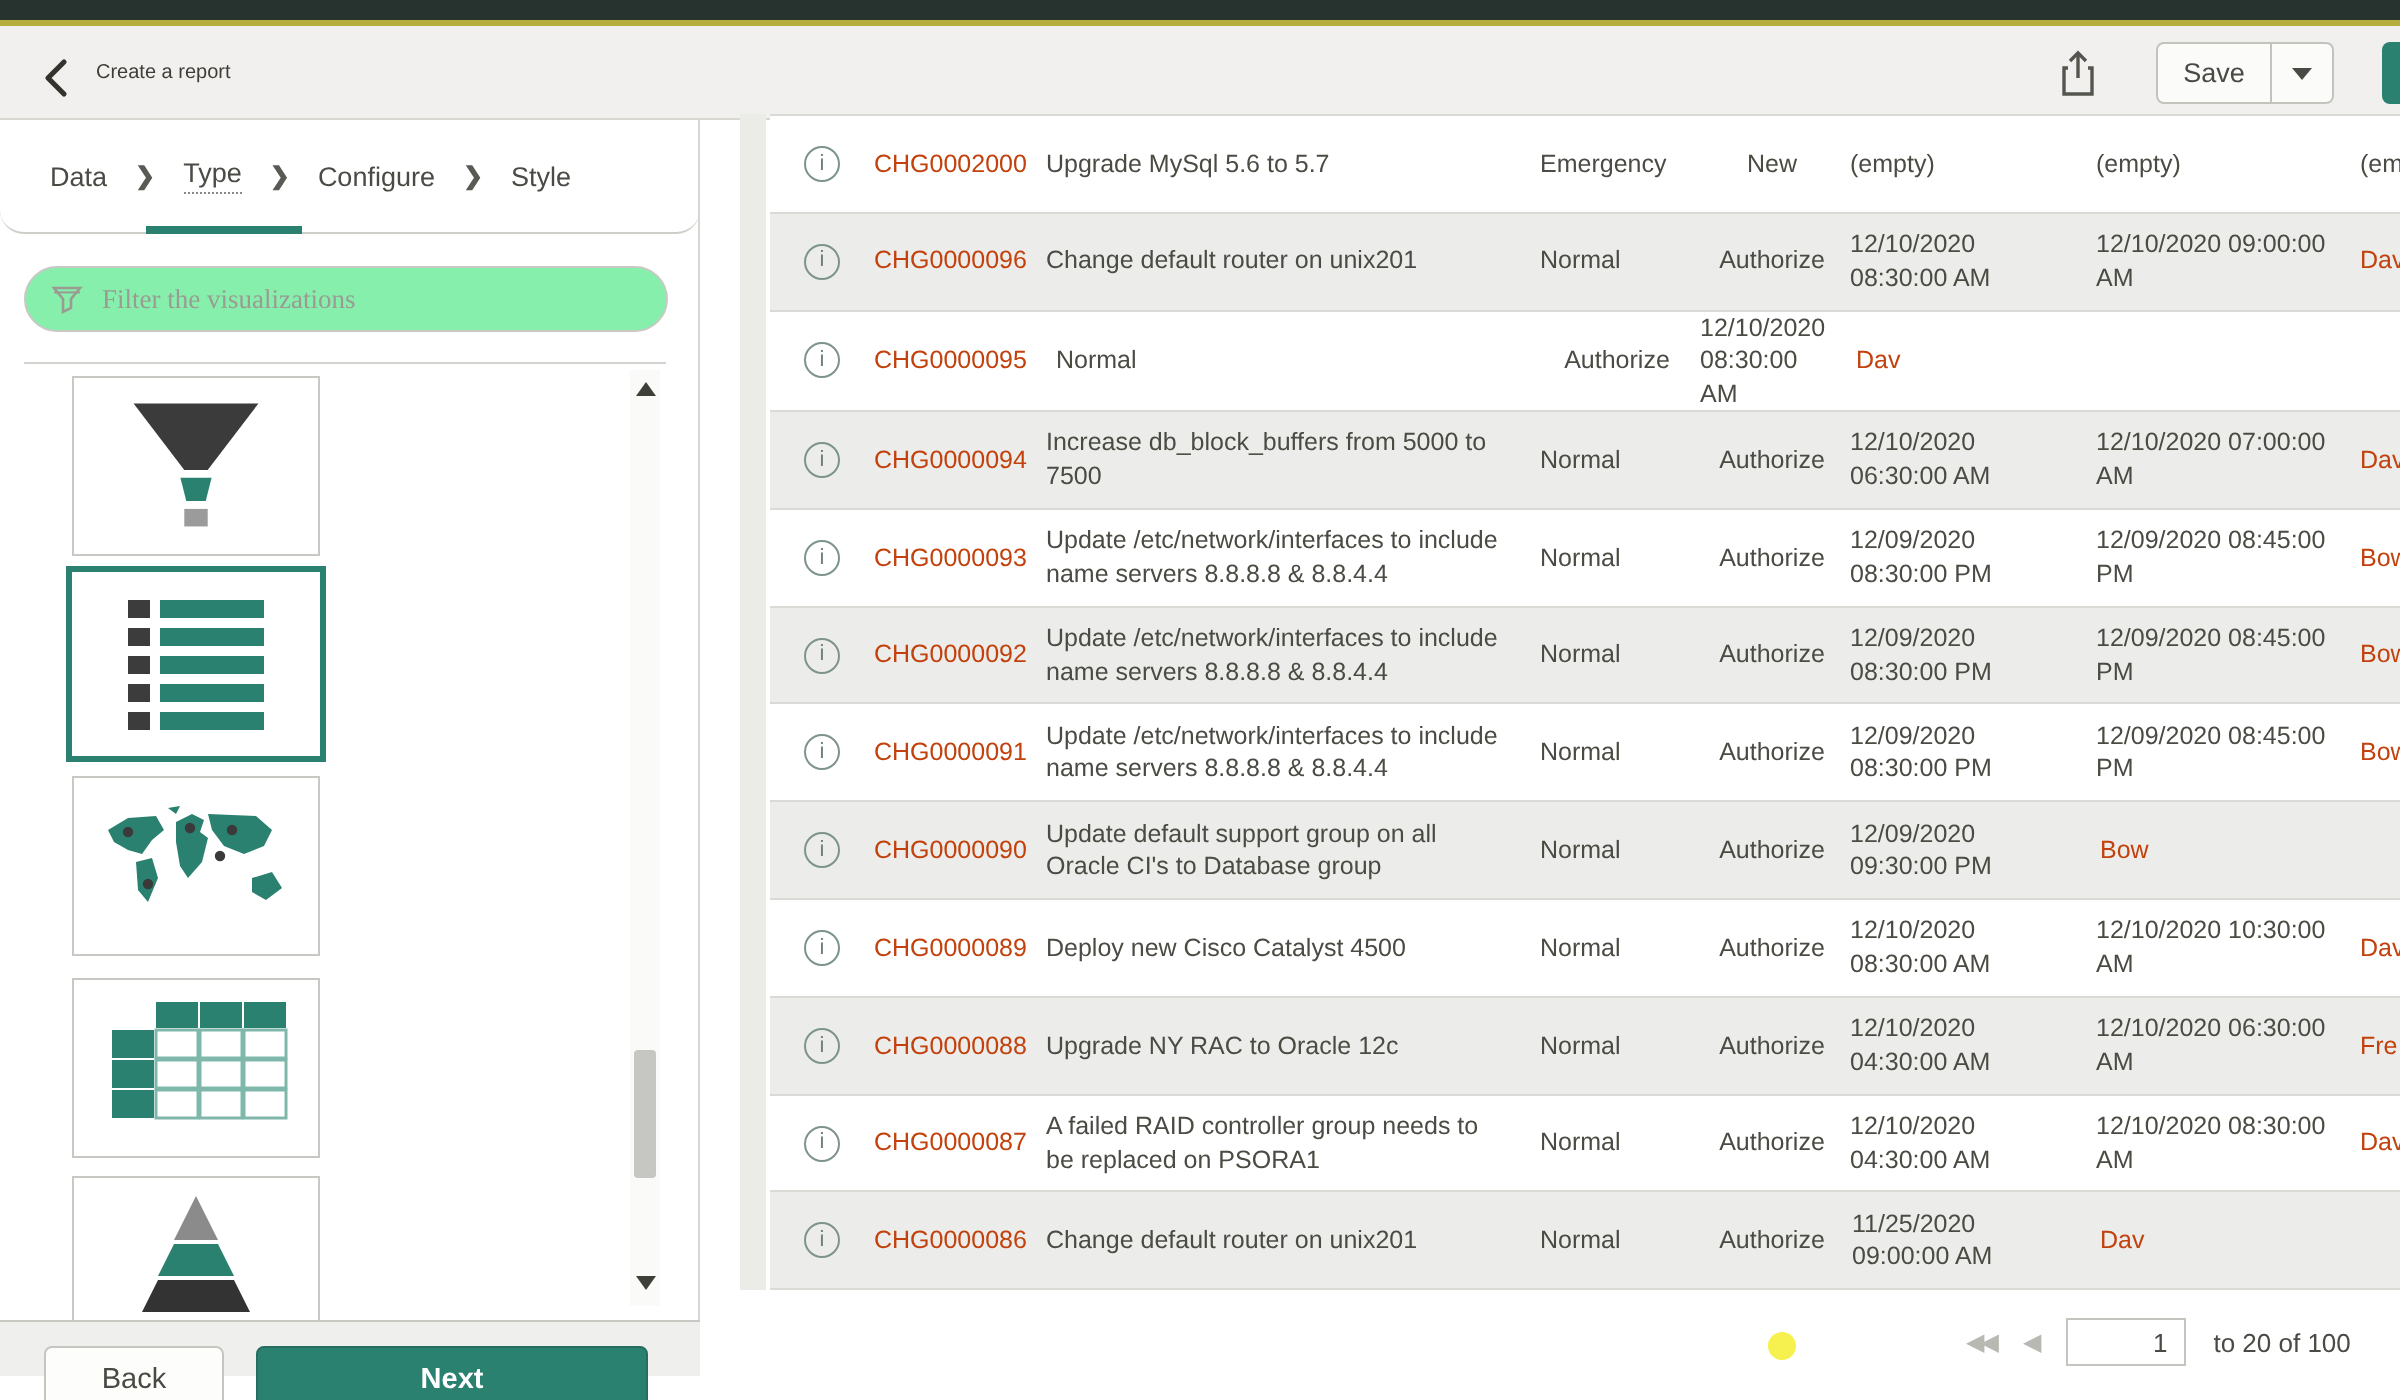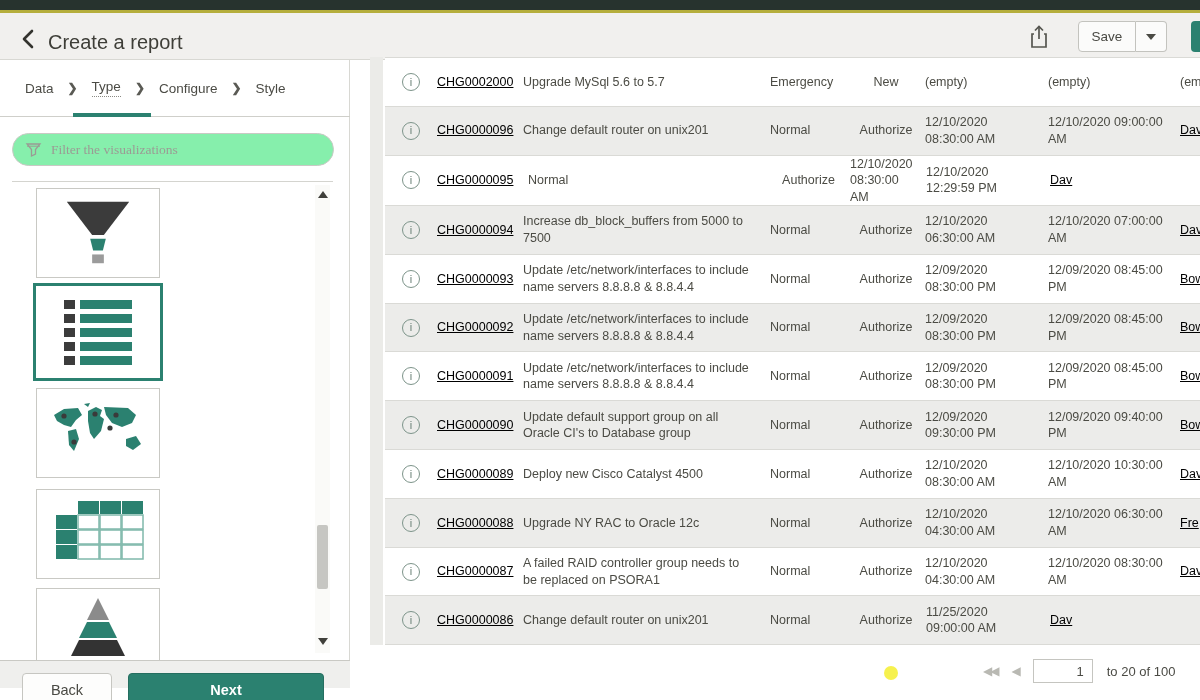--- a/index.html
+++ b/index.html
@@ -5,39 +5,39 @@
   * { margin:0; padding:0; box-sizing:border-box; }
   html,body { width:1200px; height:700px; overflow:hidden; background:#fff;
               font-family:"Liberation Sans", sans-serif; color:#4b4b44; }
 
   
   .topstrip { position:absolute; left:0; top:0; width:1200px; height:10px; background:#27332e; }
   .accentline { position:absolute; left:0; top:10px; width:1200px; height:3px; background:#b5ae3c; }
   .header { position:absolute; left:0; top:13px; width:1200px; height:47px;
             background:#f1f0ee; border-bottom:1px solid #d8d8d3; }
   .back-btn { position:absolute; left:16px; top:13px; width:26px; height:26px; cursor:pointer; }
-  .page-title { position:absolute; left:48px; top:18px; font-size:20px; color:#3e3e38; }
+  .page-title { position:absolute; left:48px; top:18px; font-size:10px; color:#3e3e38; }
   .share-btn { position:absolute; left:1026px; top:10px; width:28px; height:30px; cursor:pointer; }
   .save-split { position:absolute; left:1078px; top:8px; height:31px; display:flex;justify-content:flex-end; }
   .save-main { width:58px; height:31px; background:#fbfbfa; border:1px solid #c3c3be;
                border-radius:4px 0 0 4px; font-size:13.5px; color:#4a4a44;
                display:flex; align-items:center; justify-content:center; }
   .save-caret { width:31px; height:31px; background:#fbfbfa; border:1px solid #c3c3be; border-left:none;
                 border-radius:0 4px 4px 0; display:flex; align-items:center; justify-content:center; }
   .caret-down { width:0; height:0; border-left:5px solid transparent; border-right:5px solid transparent;
                 border-top:6px solid #4a4a44; }
   .teal-sliver { position:absolute; left:1191px; top:8px; width:9px; height:31px;
                  background:#2b8170; border-radius:4px 0 0 4px; }
 
   
   .sidebar { position:absolute; left:0; top:60px; width:350px; height:600px;
              background:#fff; border-right:1px solid #d8d8d3; }
   .breadcrumb { position:absolute; left:0; top:0; width:350px; height:57px;
                 border-bottom:1px solid #cfcfca; display:flex; align-items:center;
-                padding-left:25px; font-size:13.5px; color:#4b4b45; gap:14px; }
+                padding-left:25px; font-size:13.5px; color:#4b4b45; gap:14px;border-radius:12px; }
   .crumb { cursor:pointer; }
   .crumb.active { border-bottom:1px dotted #8a8a84; padding-bottom:2px; }
   .crumb-sep { color:#5a5a54; font-size:12px; font-weight:bold; }
   .type-indicator { position:absolute; left:73px; top:53px; width:78px; height:4px; background:#2b8170; }
 
   .filter-wrap { position:absolute; left:12px; top:73px; width:322px; height:33px; }
   .filter-input { width:100%; height:100%; border:1px solid #c9c9c4; border-radius:17px;
                   padding-left:38px; font-size:13.5px; color:#4b4b45; outline:none;
                   font-family:Liberation Serif, serif; background:#86efac; }
   .filter-input::placeholder { color:#9b9b94; }
@@ -81,21 +81,21 @@
                   background:#ebebe8; }
   .change-table { position:absolute; left:35px; top:-3px; width:815px; border-top:1px solid #dadad6; }
   .row { display:grid; grid-template-columns:52px 86px 242px 80px 75px 122px 130px 1fr;
          min-height:48.8px; border-bottom:1px solid #dadad6; background:#fff;
          align-items:center; font-size:12.5px; line-height:1.32; }
   .row.alt { background:#ececea; }
   .c-icon { display:flex; justify-content:center; }
   .info-icon { width:18px; height:18px; border:1px solid #7d948a; border-radius:50%;
                color:#6c8278; font-size:11px; font-style:normal; display:flex; align-items:center;
                justify-content:center; cursor:pointer; background:transparent; }
-  .c-num a, .link { color:#000000; text-decoration:underline; cursor:pointer;margin-top:19px; }
+  .c-num a, .link { color:#c2410c; cursor:pointer;margin-top:19px; }
   .c-desc { padding-right:10px; }
   .c-pri { padding-left:5px; }
   .c-state { padding-left:7px;text-align:center; }
   .c-start { padding-left:5px; padding-right:6px; }
   .c-end { padding-left:6px; padding-right:8px; }
   .c-asg { padding-left:8px; overflow:hidden; white-space:nowrap; }
 
   
   .pagination { position:absolute; left:633px; top:599px; display:flex; align-items:center;
                 gap:14px; font-size:13px; color:#4b4b45; }
@@ -282,21 +282,20 @@
   </div>
 
   <div class="row">
     <div class="c-icon">
       <span class="info-icon">i</span>
     </div>
     <div class="c-num"><a>CHG0000095</a></div>
     <div class="c-pri">Normal</div>
     <div class="c-state">Authorize</div>
     <div class="c-start">12/10/2020 08:30:00 AM</div>
-    <div class="c-end">12/10/2020 12:29:59 PM</div>
     <div class="c-asg"><span class="link">Dav</span></div>
   </div>
 
   <div class="row alt">
     <div class="c-icon">
       <span class="info-icon">i</span>
     </div>
     <div class="c-num"><a>CHG0000094</a></div>
     <div class="c-desc">Increase db_block_buffers from 5000 to 7500</div>
     <div class="c-pri">Normal</div>
@@ -347,21 +346,20 @@
 
   <div class="row alt">
     <div class="c-icon">
       <span class="info-icon">i</span>
     </div>
     <div class="c-num"><a>CHG0000090</a></div>
     <div class="c-desc">Update default support group on all Oracle CI's to Database group</div>
     <div class="c-pri">Normal</div>
     <div class="c-state">Authorize</div>
     <div class="c-start">12/09/2020 09:30:00 PM</div>
-    <div class="c-end">12/09/2020 09:40:00 PM</div>
     <div class="c-asg"><span class="link">Bow</span></div>
   </div>
 
   <div class="row">
     <div class="c-icon">
       <span class="info-icon">i</span>
     </div>
     <div class="c-num"><a>CHG0000089</a></div>
     <div class="c-desc">Deploy new Cisco Catalyst 4500</div>
     <div class="c-pri">Normal</div>

